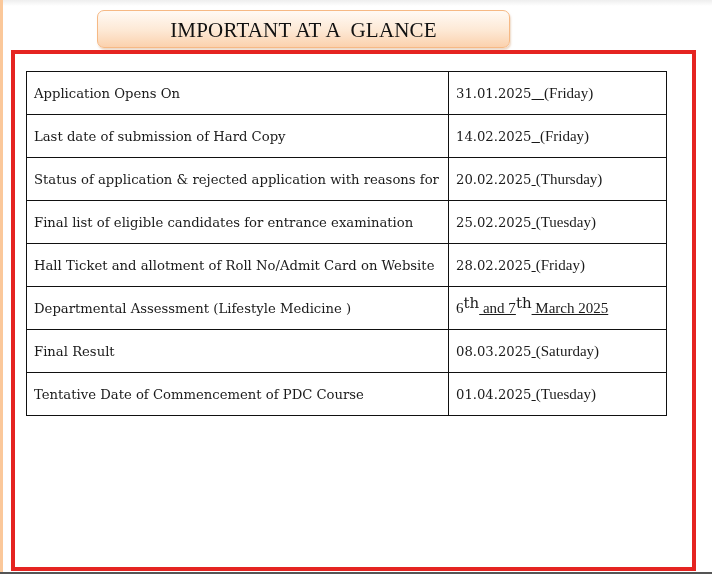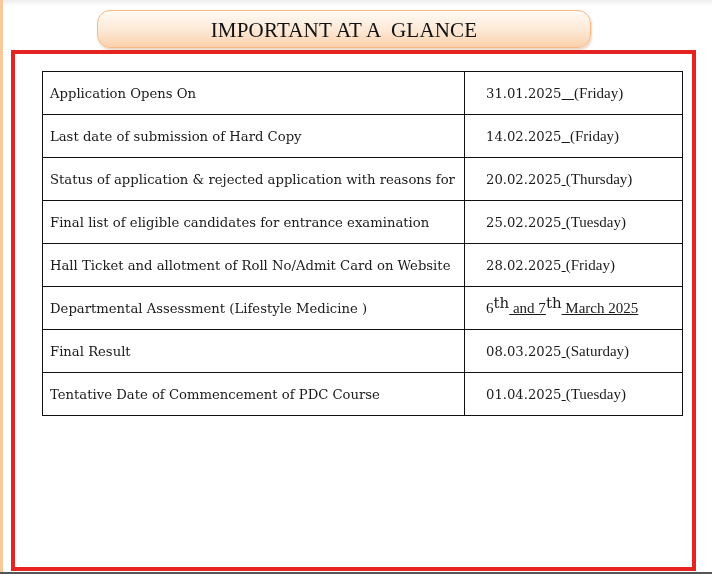--- a/index.html
+++ b/index.html
@@ -23,23 +23,23 @@
     }
     .left-strip {
       position: absolute;
       left: 0; top: 0;
       width: 3px; height: 574px;
       background: #fbc89a;
     }
     .heading-box {
       position: absolute;
       left: 97px; top: 10px;
-      width: 494px; height: 38px;
+      width: 413px; height: 38px;
       border: 1px solid #f6b985;
-      border-radius: 13px;
+      border-radius: 7px;
       background: linear-gradient(to bottom, #fffaf5 0%, #fde8d4 55%, #fbd1ad 100%);
       box-shadow: 1px 2px 2px rgba(200,140,90,0.35);
       display: flex;
       align-items: center;
       justify-content: center;
       box-sizing: border-box;
     }
     .heading-text {
       font-family: "Liberation Serif", serif;
       font-size: 21px;
@@ -52,21 +52,21 @@
       position: absolute;
       left: 11px; top: 50px;
       width: 685px; height: 521px;
       border: 4px solid #e52421;
       box-sizing: border-box;
       pointer-events: none;
       z-index: 3;
     }
     .table-wrap {
       position: absolute;
-      left: 42px; top: 71px;
+      left: 26px; top: 71px;
       width: 640px;
       z-index: 2;
     }
     table.glance {
       border-collapse: collapse;
       width: 640px;
       table-layout: fixed;
     }
     table.glance td {
       border: 1.5px solid #111;
@@ -77,21 +77,21 @@
       font-size: 13.2px;
       line-height: 17px;
       color: #1a1a1a;
       box-sizing: border-box;
     }
     table.glance td.event {
       width: 422px;
     }
     table.glance td.date {
       width: 218px;
-      padding-left: 21px;
+      padding-left: 7px;
     }
     .date-num {
       font-family: "DejaVu Serif", serif;
       font-size: 13.2px;
     }
     .date-day {
       font-family: "Liberation Serif", serif;
       font-size: 15px;
     }
     .date-pre {

